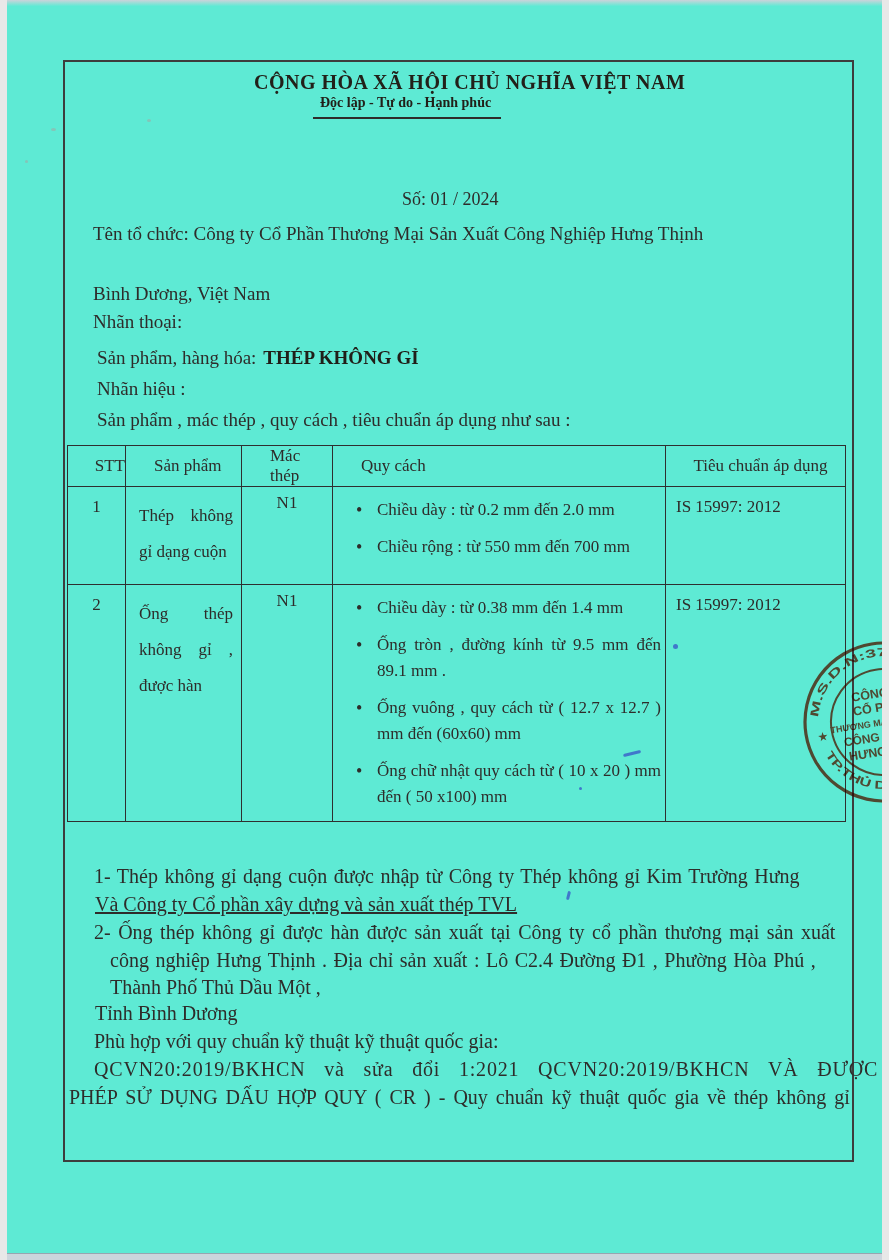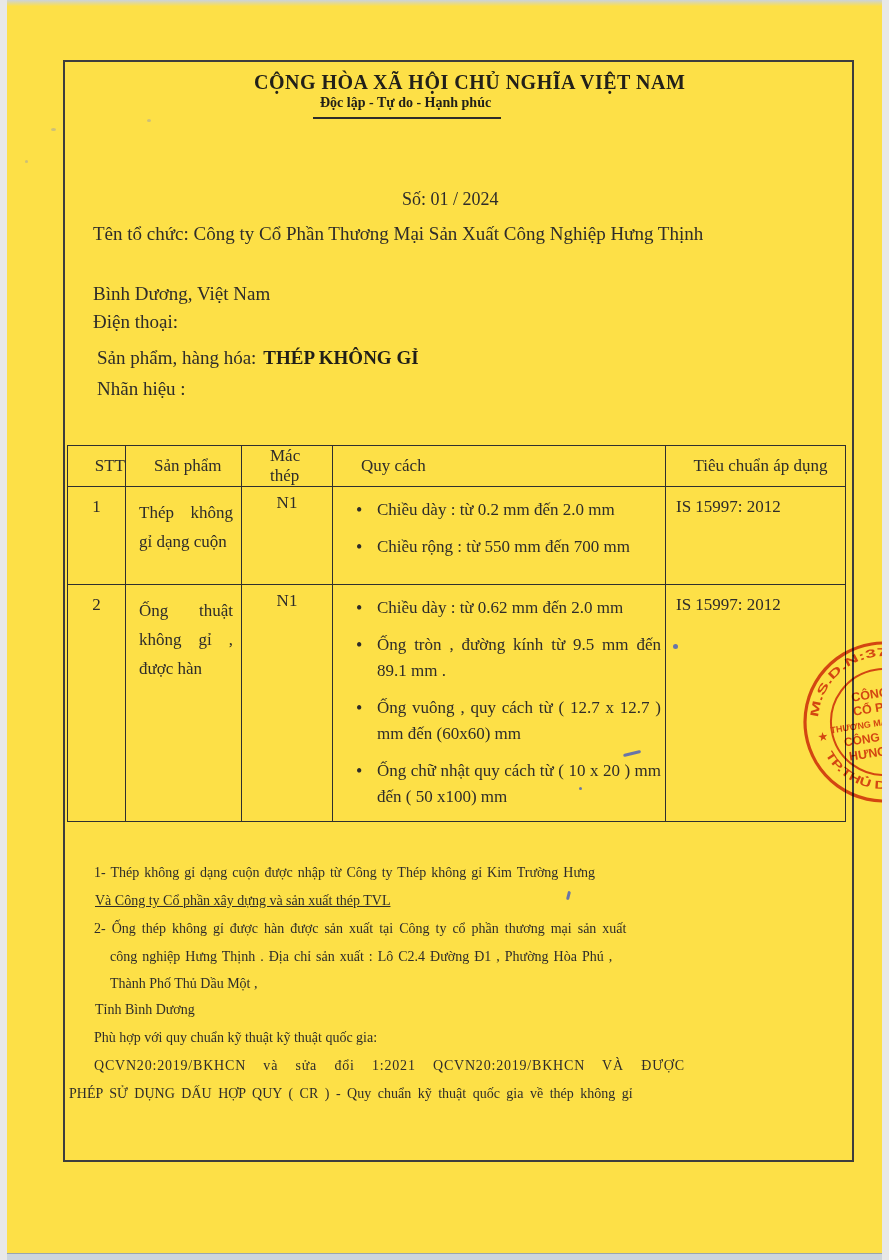--- a/index.html
+++ b/index.html
@@ -1,18 +1,18 @@
 <!DOCTYPE html>
 <html><head>
 <meta charset="utf-8">
 <style>
   html,body{margin:0;padding:0;background:#e8e8e8;}
   .page{
     position:relative; width:875px; height:1260px; overflow:hidden;
-    background:#fde047; font-family:"Liberation Serif","DejaVu Serif",serif;
+    background:#5eead4; font-family:"Liberation Serif","DejaVu Serif",serif;
     color:#2e2c2a; margin:0 auto;
   }
   .abs{position:absolute;}
   
   .band-top{left:0;top:0;width:889px;height:7px;
     background:linear-gradient(to bottom,#ccd3da 0%,rgba(255,255,255,0) 90%);}
   .band-right{left:883px;top:0;width:6px;height:1260px;
     background:linear-gradient(to right,#a9b0a9 0%,#454d45 45%,#363d36 100%);}
   .band-bottom{left:0;top:1253px;width:889px;height:7px;
     background:#ccd5dc;border-top:1px solid #98a5b0;}
@@ -41,29 +41,29 @@
   .doc-table{left:60px;top:445px;border-collapse:collapse;table-layout:fixed;width:778px;
     font-size:17px;color:#2e2c2a;}
   .doc-table td,.doc-table th{border:1.6px solid #2f2f2f;vertical-align:top;font-weight:normal;
     text-align:left;padding:0;overflow:hidden;}
   .doc-table th{height:40px;vertical-align:middle;padding-left:28px;}
   .doc-table th.c{text-align:right;padding-left:0;}
   .row1{height:98px;}
   .row2{height:232px;}
   td.cell-stt{text-align:center;padding-top:10px;}
   td.cell-prod{padding:11px 10px 0 13px;}
-  .prod-text{width:94px;text-align:justify;line-height:29px;}
+  .prod-text{width:94px;text-align:justify;line-height:36px;}
   td.cell-grade{text-align:center;padding-top:6px;}
   td.cell-spec{padding:10px 0 0 20px;}
   .spec{position:relative;width:284px;padding-left:24px;text-align:justify;
     line-height:26px;margin-bottom:11px;}
   .spec::before{content:"•";position:absolute;left:3px;top:0;font-size:18px;}
   td.cell-std{padding:10px 4px 0 10px;}
   
-  .note{font-size:14px;white-space:nowrap;}
+  .note{font-size:20px;white-space:nowrap;}
   .n1{left:87px;top:865px;word-spacing:1.5px;}
   .n2{left:88px;top:893px;text-decoration:underline;}
   .n3{left:87px;top:921px;word-spacing:2.5px;}
   .n4{left:103px;top:949px;word-spacing:1.5px;}
   .n5{left:103px;top:976px;}
   .n6{left:88px;top:1002px;}
   .n7{left:87px;top:1030px;}
   .n8{left:87px;top:1058px;word-spacing:13px;letter-spacing:.8px;}
   .n9{left:62px;top:1086px;word-spacing:3px;}
   
@@ -92,26 +92,27 @@
 
   <div class="abs frame"></div>
 
   <div class="abs h1">CỘNG HÒA XÃ HỘI CHỦ NGHĨA VIỆT NAM</div>
   <div class="abs h2">Độc lập - Tự do - Hạnh phúc</div>
   <div class="abs h2-underline"></div>
   <div class="abs doc-num">Số: 01 / 2024</div>
 
   <div class="abs info-line il1">Tên tổ chức: Công ty Cổ Phần Thương Mại Sản Xuất Công Nghiệp Hưng Thịnh</div>
   <div class="abs info-line il3">Bình Dương, Việt Nam</div>
-  <div class="abs info-line il4">Điện thoại:</div>
+  <div class="abs info-line il4">Nhãn thoại:</div>
 
   <div class="abs info-line pl1">
     <span>Sản phẩm, hàng hóa:</span><span class="bold gap">THÉP KHÔNG GỈ</span>
   </div>
   <div class="abs info-line pl2">Nhãn hiệu :</div>
+  <div class="abs info-line pl3">Sản phẩm , mác thép , quy cách , tiêu chuẩn áp dụng như sau :</div>
 
   <table class="abs doc-table">
     <colgroup>
       <col style="width:58px">
         <col style="width:116px">
         <col style="width:91px">
       <col style="width:333px">
         <col style="width:180px">
     </colgroup>
     <tbody>
@@ -130,25 +131,25 @@
       <td class="cell-grade">N1</td>
       <td class="cell-spec">
         <div class="spec">Chiều dày : từ 0.2 mm đến 2.0 mm</div>
         <div class="spec">Chiều rộng : từ 550 mm đến 700 mm</div>
       </td>
       <td class="cell-std">IS 15997: 2012</td>
     </tr>
     <tr class="row2">
       <td class="cell-stt">2</td>
       <td class="cell-prod">
-        <div class="prod-text">Ống thuật không gỉ , được hàn</div>
+        <div class="prod-text">Ống thép không gỉ , được hàn</div>
       </td>
       <td class="cell-grade">N1</td>
       <td class="cell-spec">
-        <div class="spec">Chiều dày : từ 0.62 mm đến 2.0 mm</div>
+        <div class="spec">Chiều dày : từ 0.38 mm đến 1.4 mm</div>
         <div class="spec">Ống tròn , đường kính từ 9.5 mm đến 89.1 mm .</div>
         <div class="spec">Ống vuông , quy cách từ ( 12.7 x 12.7 ) mm đến (60x60) mm</div>
         <div class="spec">Ống chữ nhật quy cách từ ( 10 x 20 ) mm đến ( 50 x100) mm</div>
       </td>
       <td class="cell-std">IS 15997: 2012</td>
     </tr>
   </tbody>
     </table>
 
   <div class="abs note n1">1- Thép không gỉ dạng cuộn được nhập từ Công ty Thép không gỉ Kim Trường Hưng</div>

